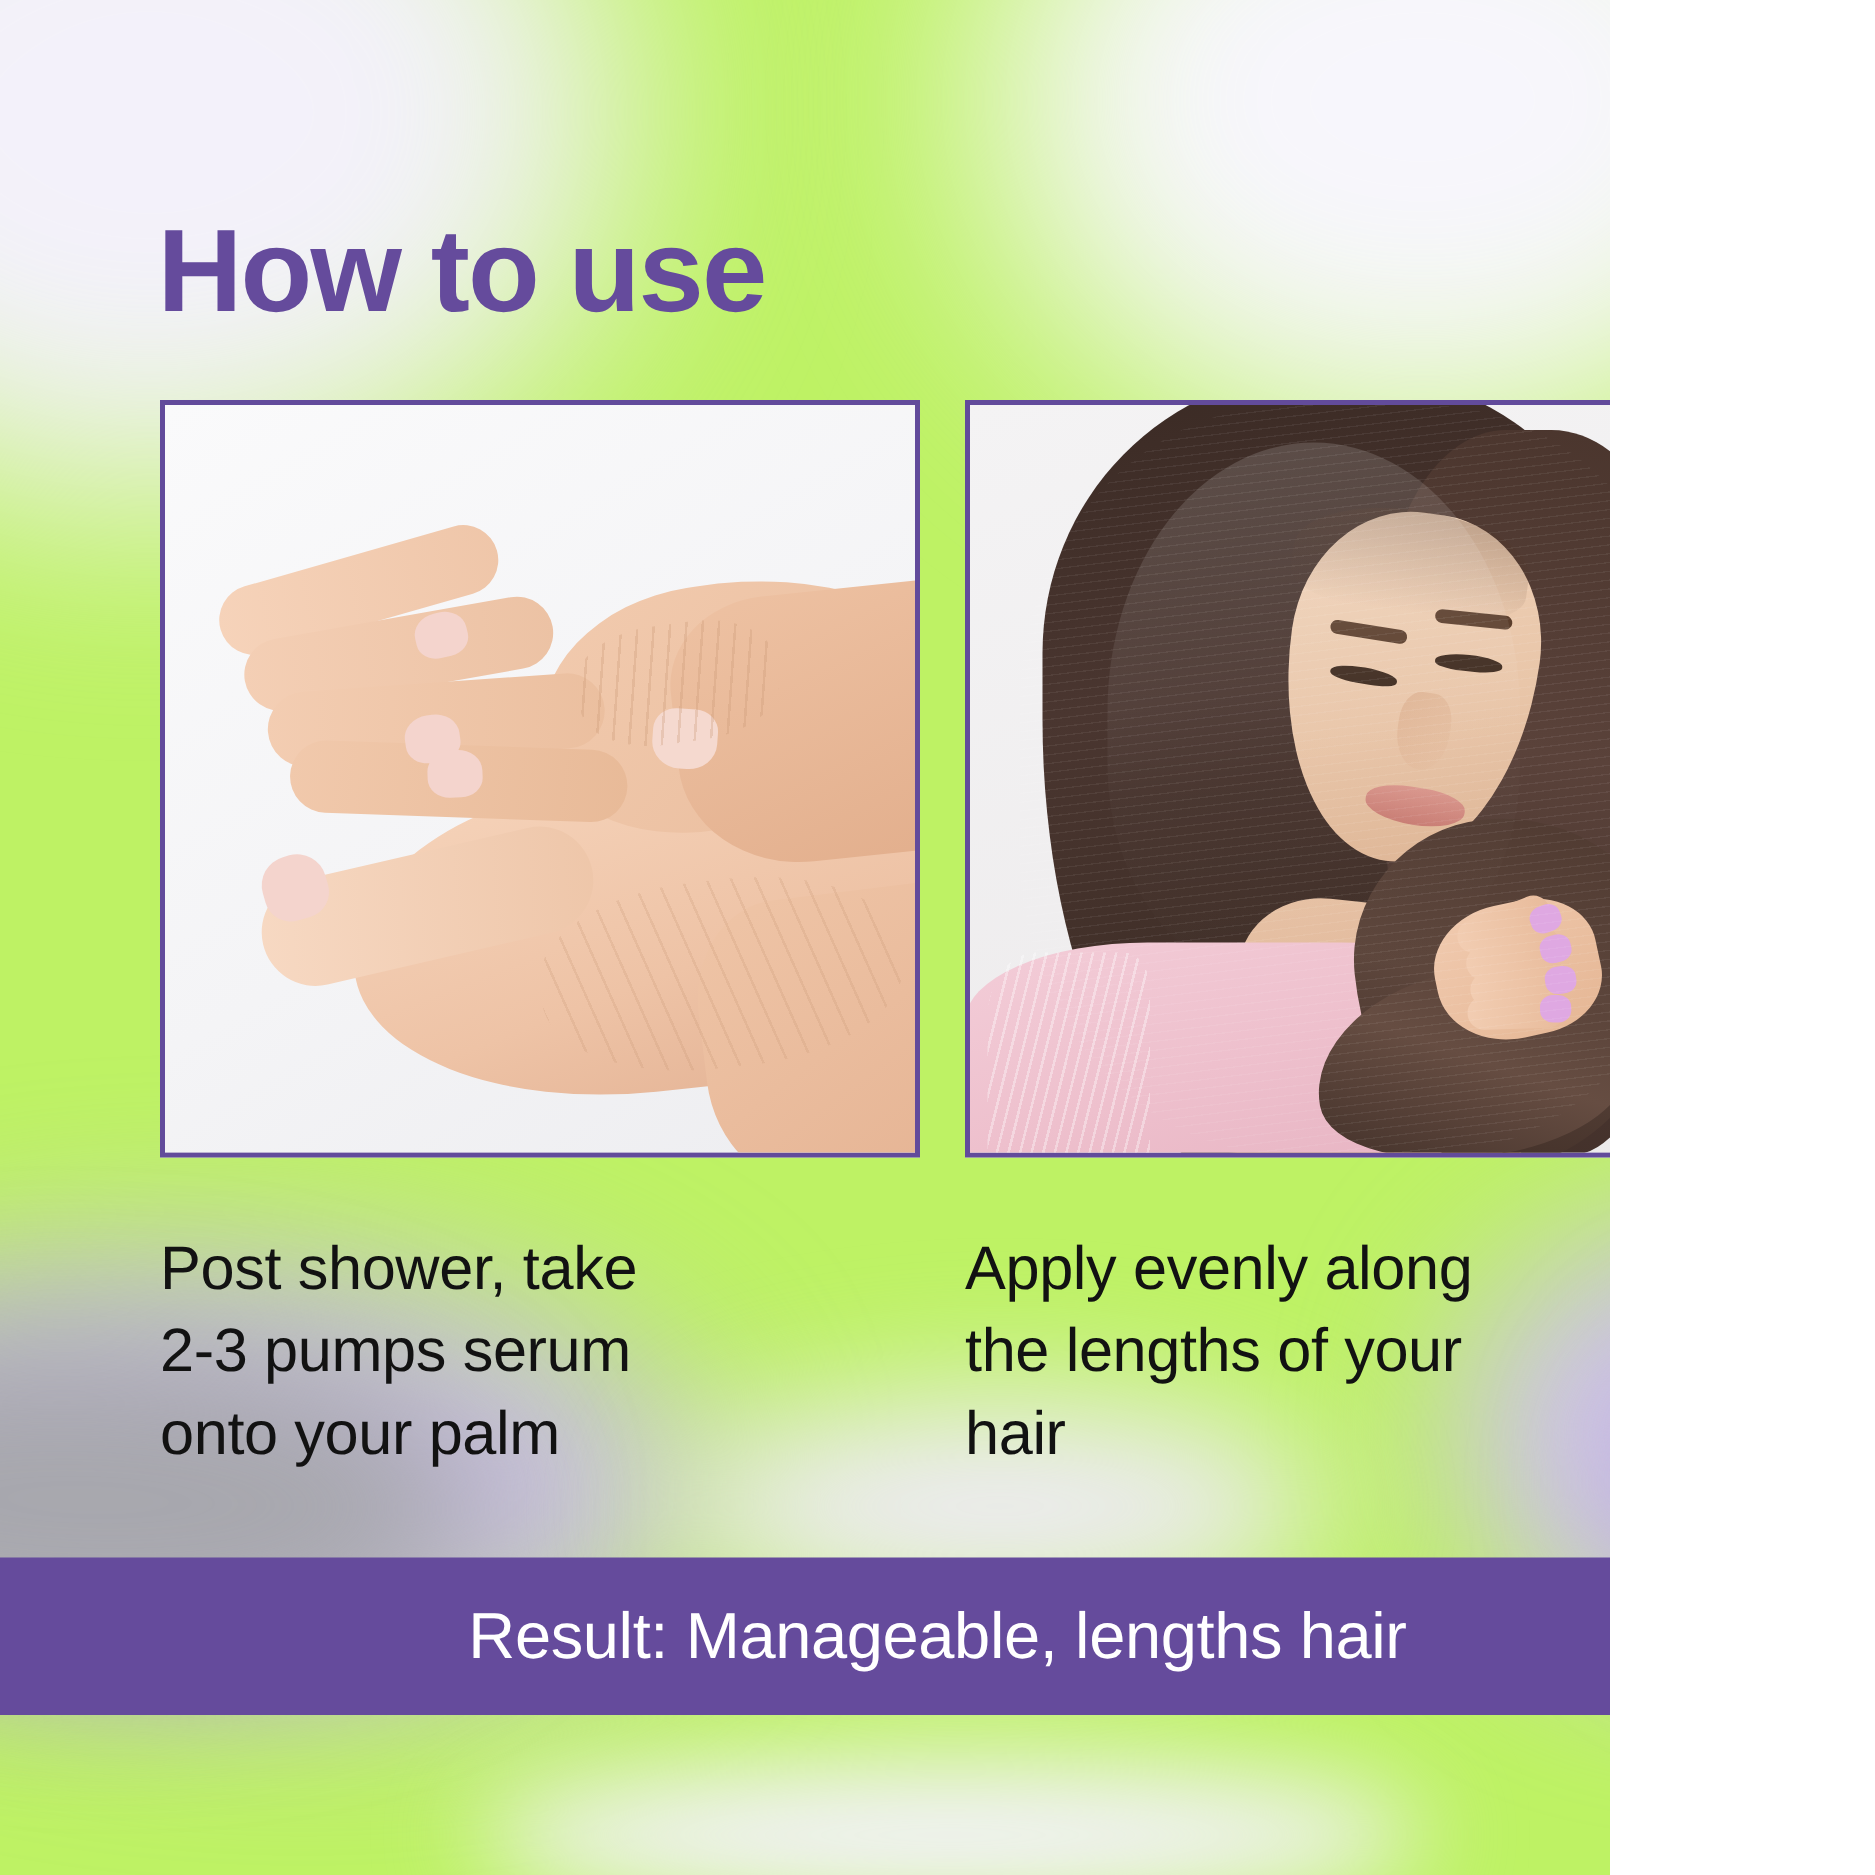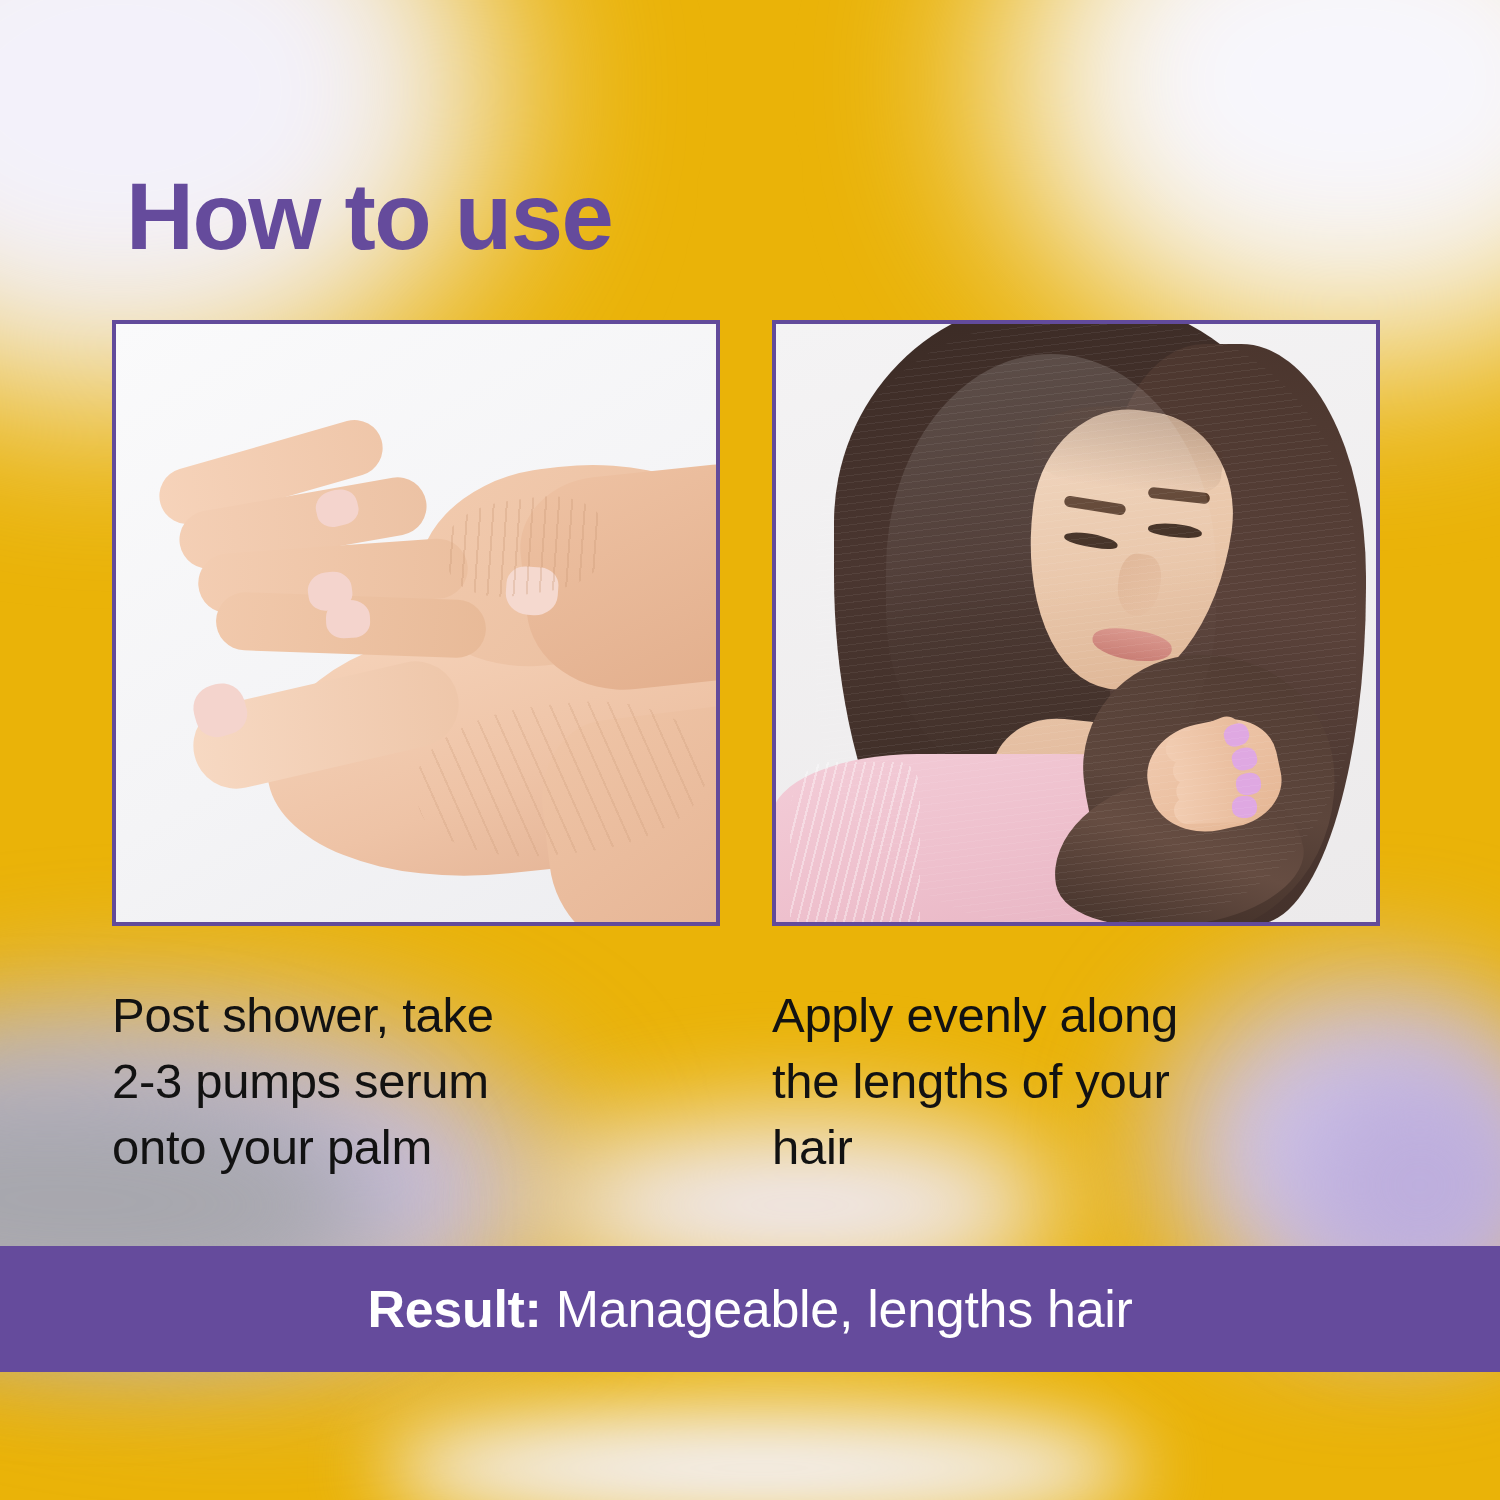--- a/index.html
+++ b/index.html
@@ -9,23 +9,23 @@
   body {
     width: 1500px;
     height: 1500px;
     font-family: "Liberation Sans", sans-serif;
     background: #ffffff;
     overflow: hidden;
   }
 
   .canvas {
     position: relative;
-    width: 1500px;
+    width: 1288px;
     height: 1500px;
-    background: #eab308;
+    background: #bef264;
     overflow: hidden;
   }
 
   
   .bg-layer {
     position: absolute;
     inset: 0;
     overflow: hidden;
     pointer-events: none;
   }
@@ -105,21 +105,21 @@
     left: 0; top: 0;
     width: 1500px;
     height: 1500px;
   }
 
   .step {
     position: absolute;
     top: 320px;
     width: 608px;
   }
-  .step-1 { left: 112px; }
+  .step-1 { left: 128px; }
   .step-2 { left: 772px; }
 
   .photo-frame {
     position: relative;
     width: 608px;
     height: 606px;
     box-sizing: border-box;
     border: 4px solid #624b9b;
     background: #f2f2f4;
     overflow: hidden;
@@ -412,21 +412,21 @@
     justify-content: center;
   }
   .result-text {
     font-size: 52px;
     line-height: 60px;
     color: #ffffff;
     letter-spacing: -0.3px;
     white-space: nowrap;
   }
   .result-label {
-    font-weight: bold;
+    font-weight: normal;
     text-align: right;
   }
 </style>
 </head>
 <body>
 
 <div class="canvas">
 
   <div class="bg-layer">
     <div class="blob blob-top-left"></div>

